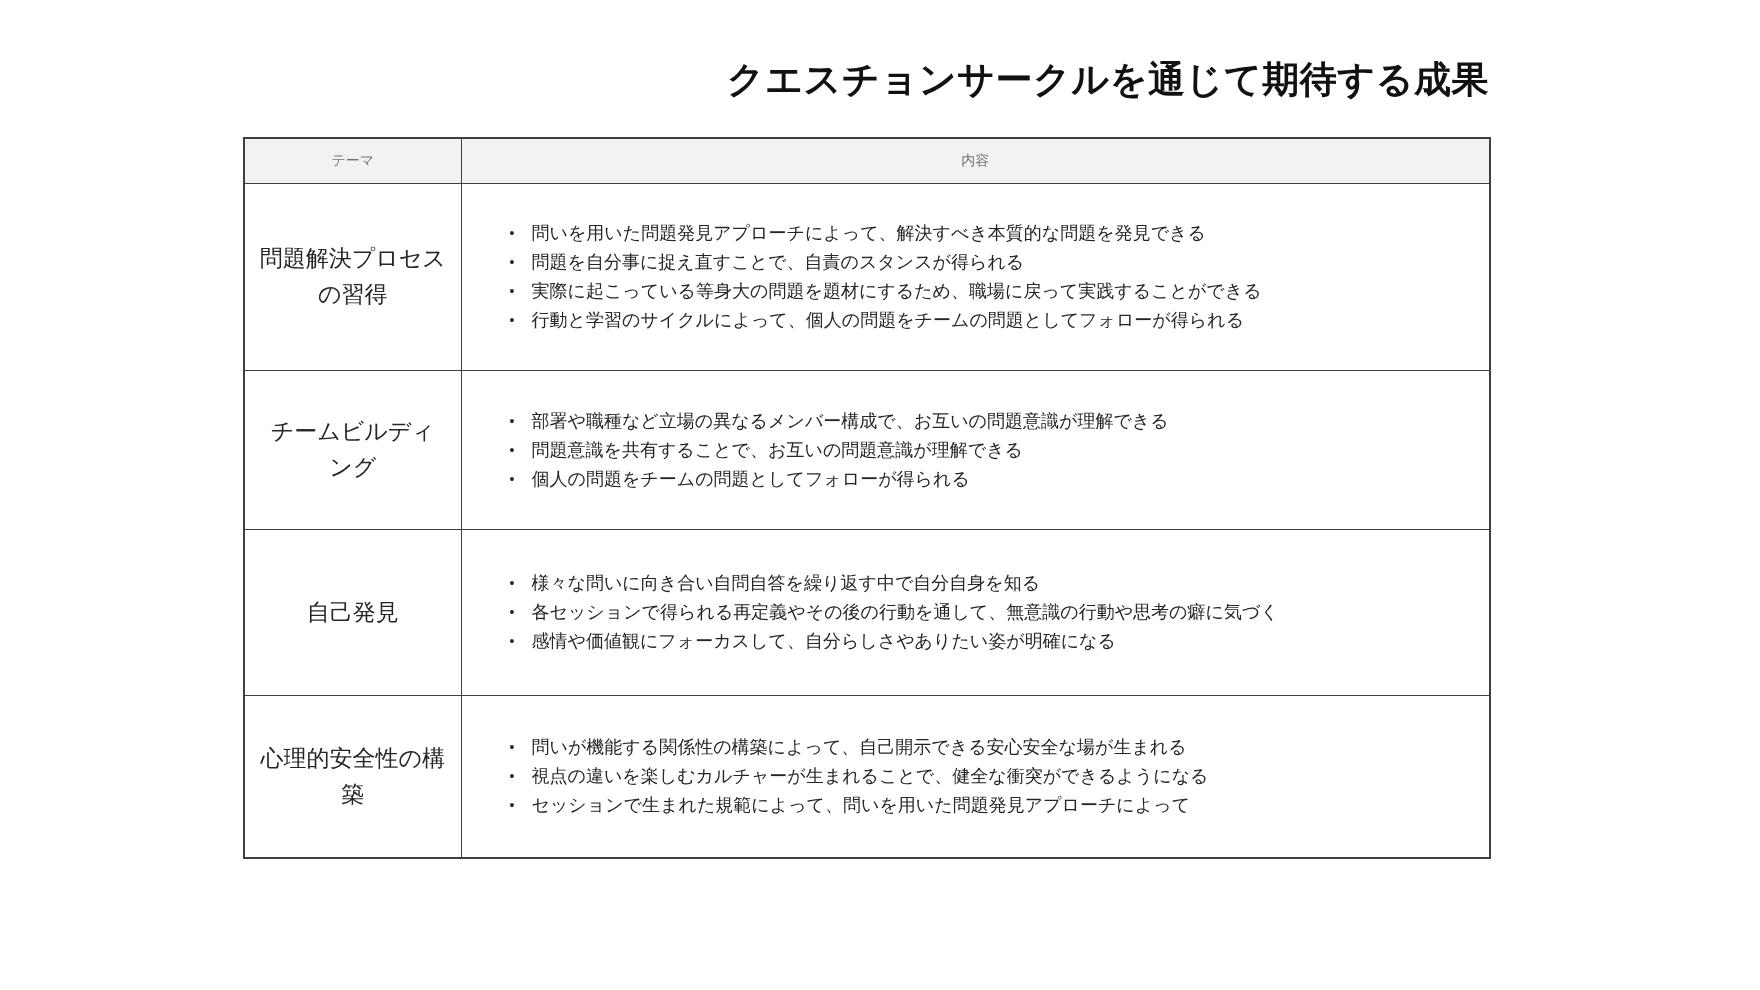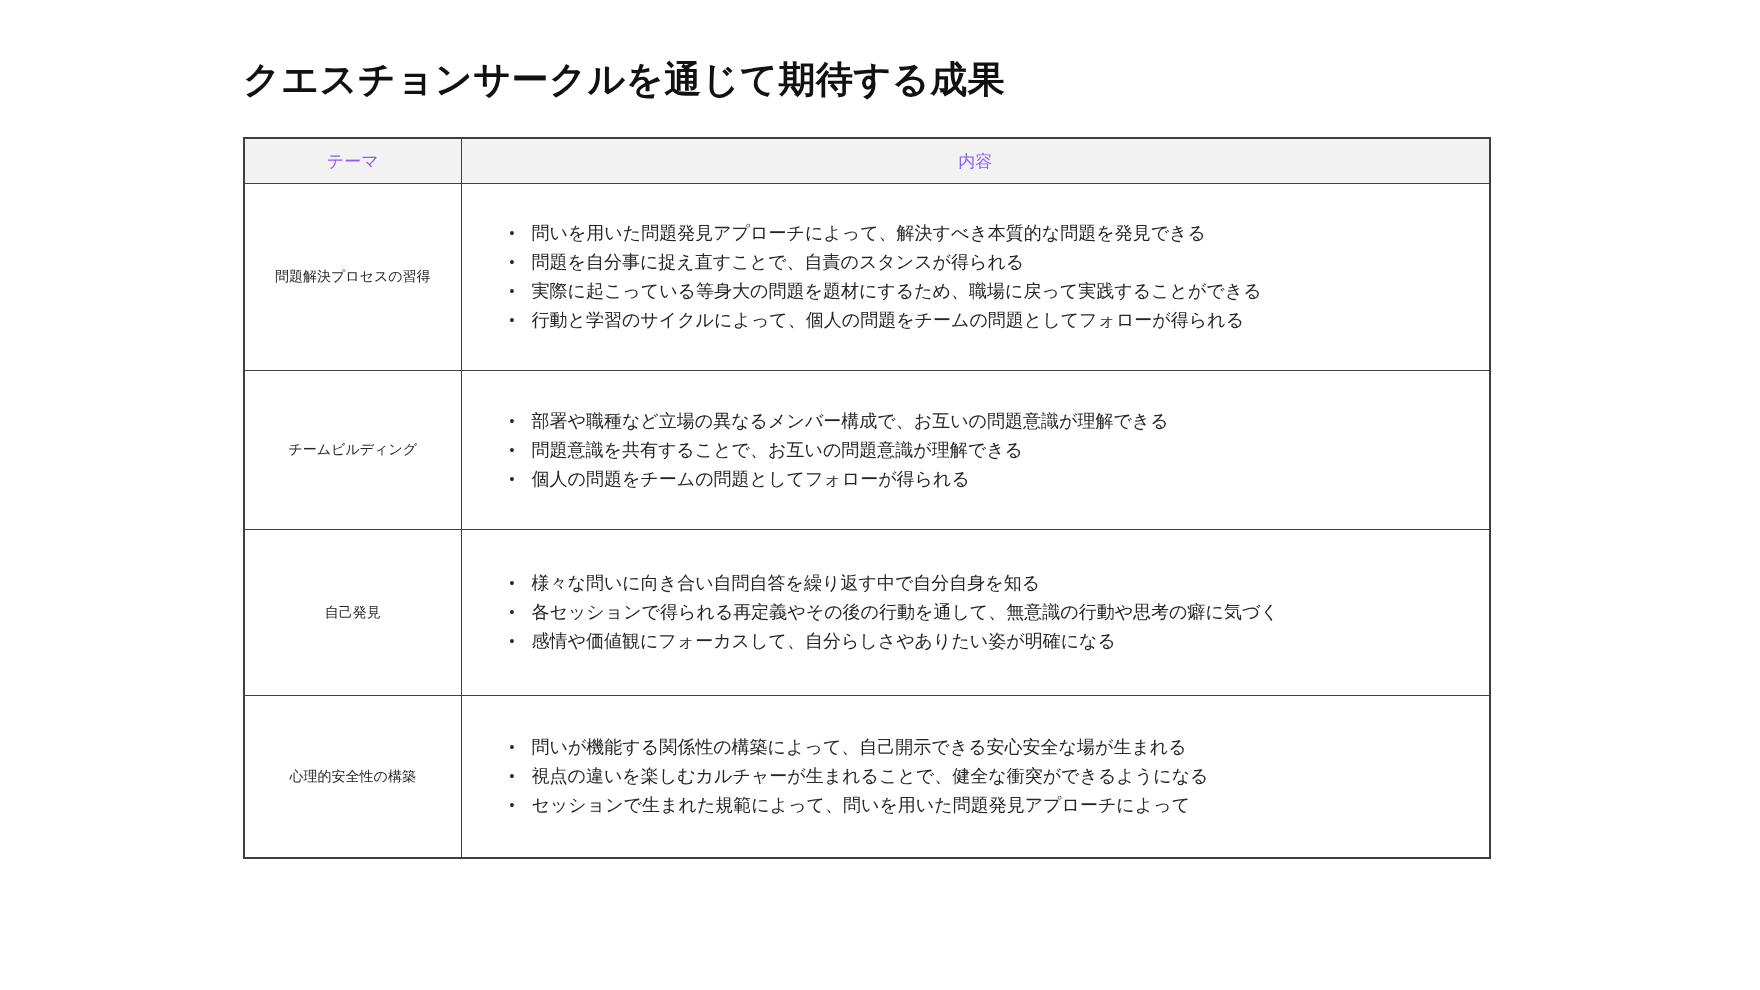--- a/index.html
+++ b/index.html
@@ -22,21 +22,21 @@
     top: 0;
     width: 1246px;
   }
   h1.title {
     margin: 0;
     padding: 0;
     position: absolute;
     top: 55px;
     left: 0;
     width: 1246px;
-    text-align: left;
+    text-align: right;
     font-size: 37px;
     font-weight: bold;
     letter-spacing: 0.5px;
     color: #111111;
     white-space: nowrap;
   }
   table.outcomes {
     position: absolute;
     top: 137px;
     left: 0;
@@ -48,33 +48,33 @@
   col.col-theme   { width: 217px; }
   col.col-content { width: 1029px; }
   th, td {
     border: 1.5px solid #3f3f3f;
     padding: 0;
     vertical-align: middle;
   }
   thead th {
     height: 44px;
     background: #f2f2f2;
-    font-size: 17px;
+    font-size: 14px;
     font-weight: normal;
     text-align: center;
-    color: #8b5cf6;
+    color: #737373;
   }
   tbody tr:nth-child(1) td { height: 166px; }
   tbody tr:nth-child(2) td { height: 138px; margin-top: 17px; }
   tbody tr:nth-child(3) td { height: 145px; }
   tbody tr:nth-child(4) td { height: 141px; }
   tbody tr:nth-child(5) td { height: 140px; }
   td.theme {
     text-align: center;
-    font-size: 14px;
+    font-size: 23px;
     color: #262626;
     padding: 0 14px;
     line-height: 1.55;
   }
   td.contentcell { padding: 10px 30px 10px 0; }
   ul.bullets {
     list-style: none;
     margin: 0;
     padding: 0 0 0 48px;
   }

